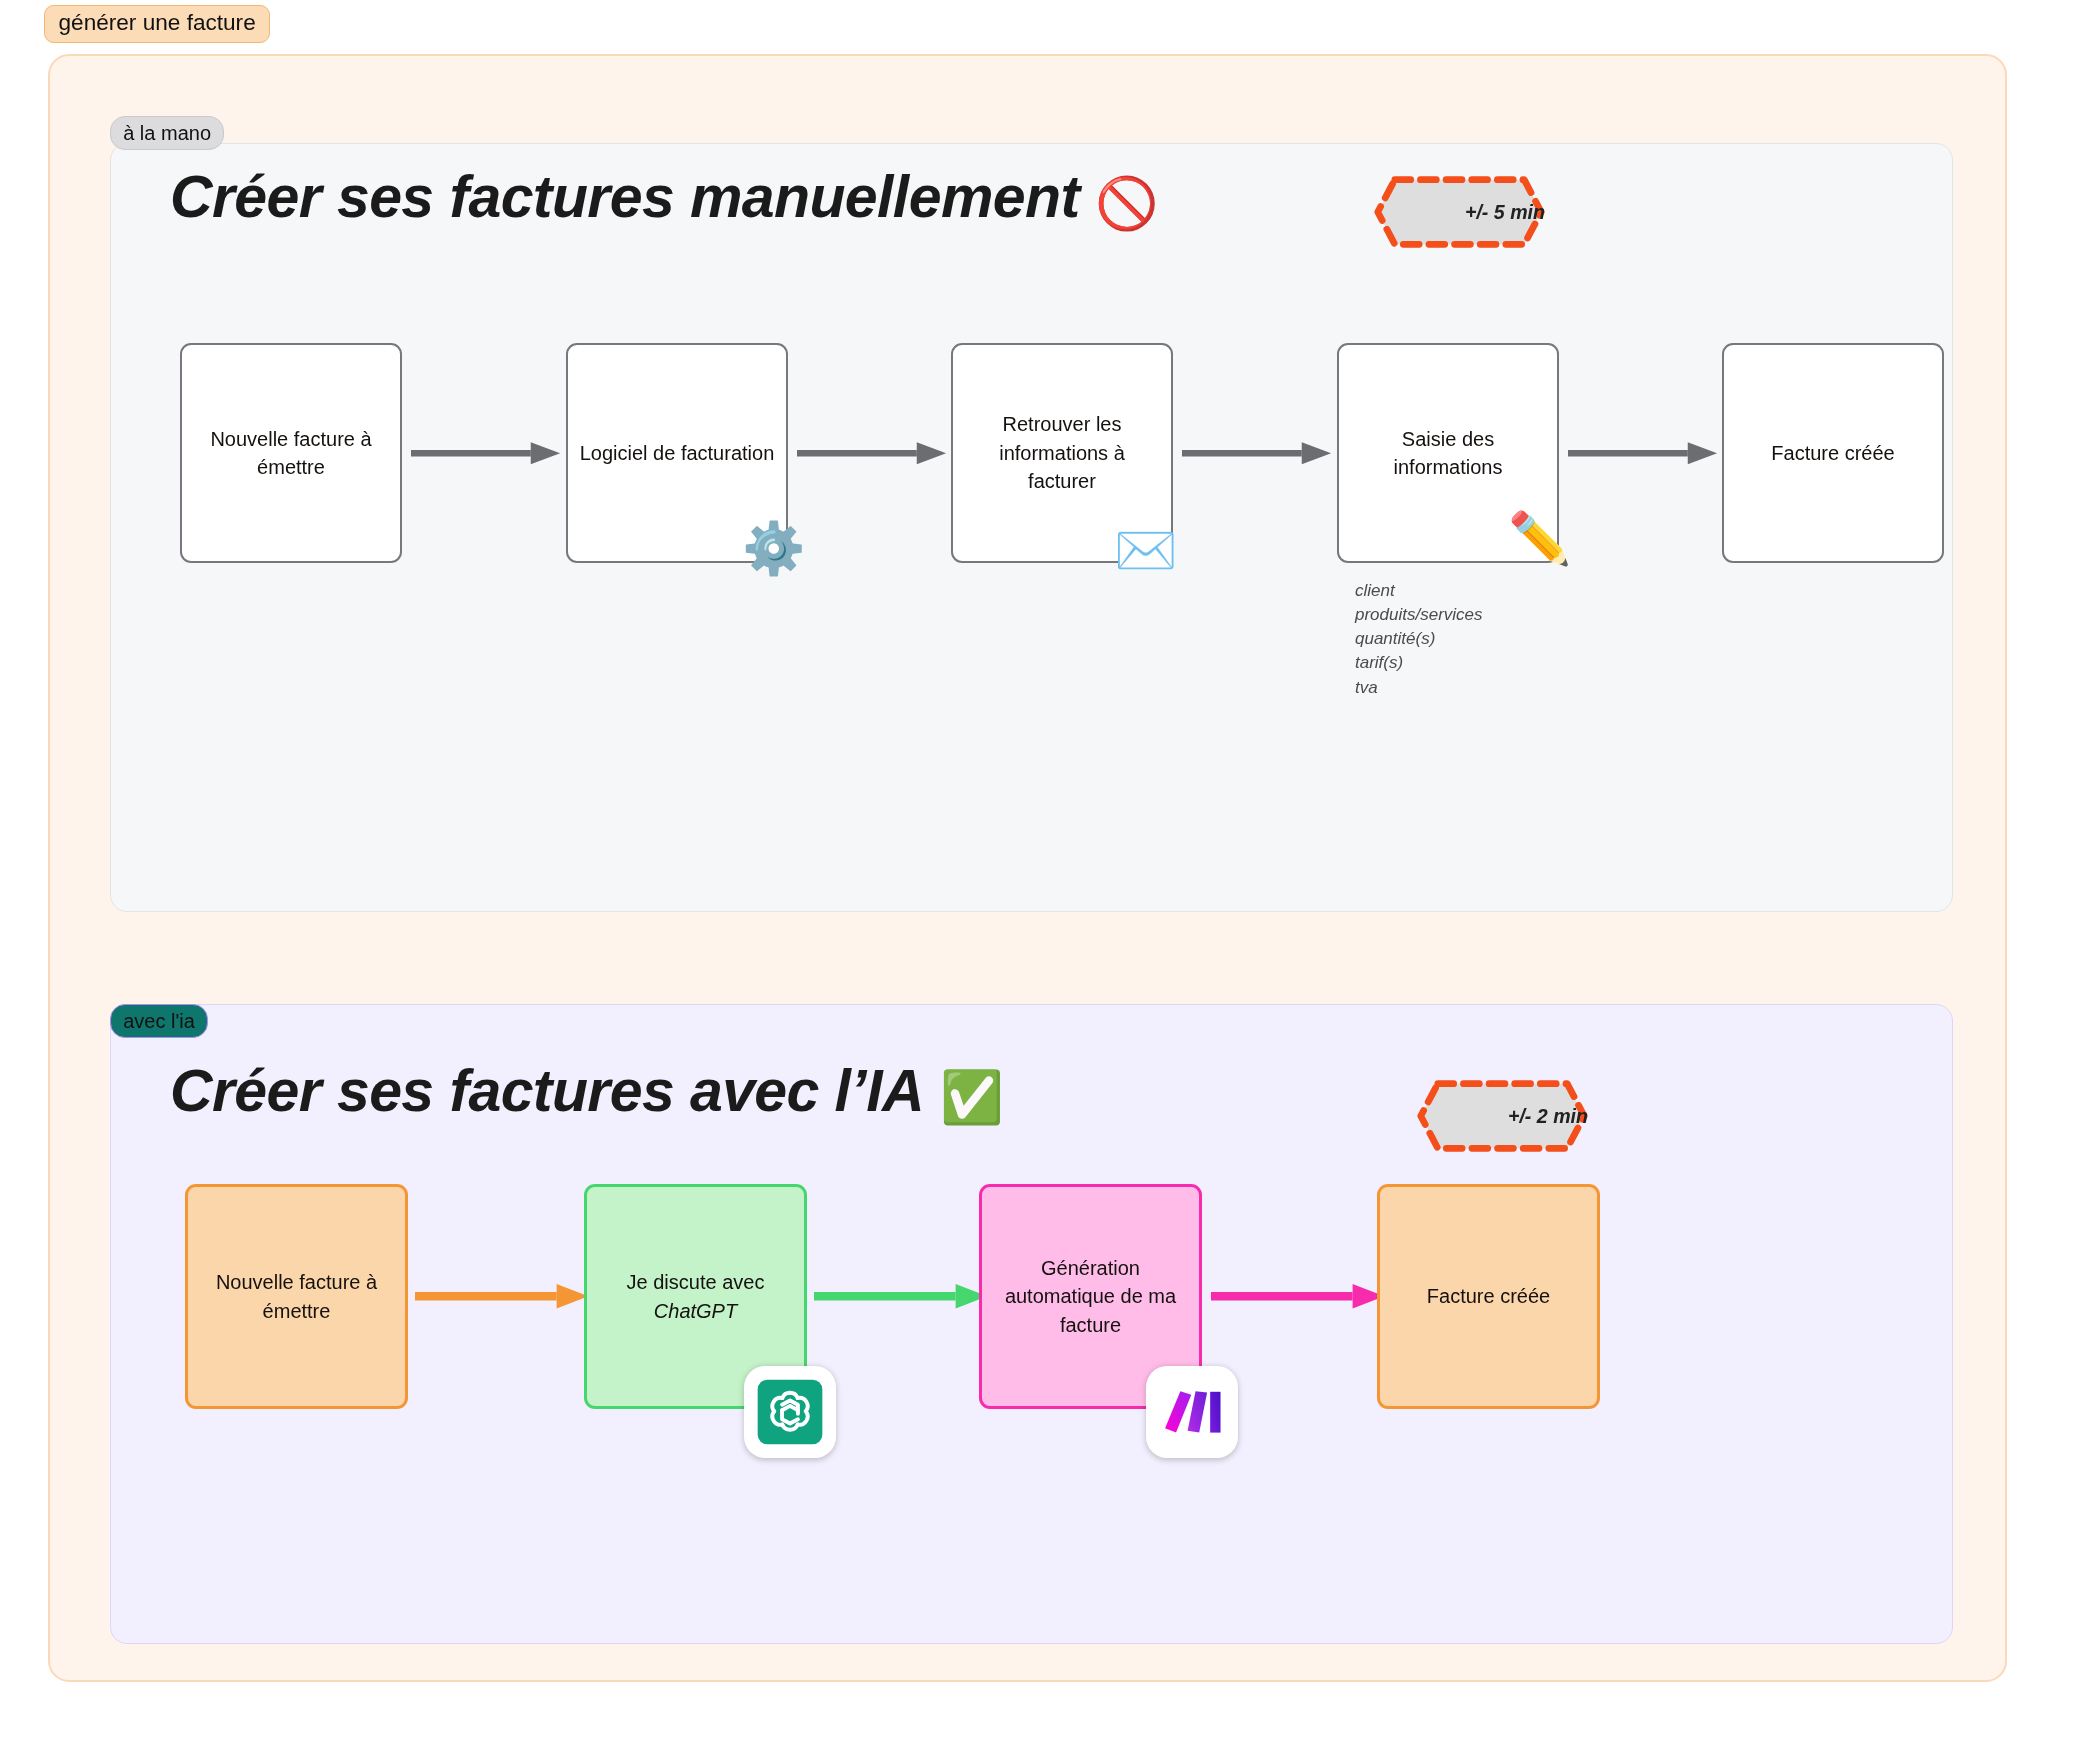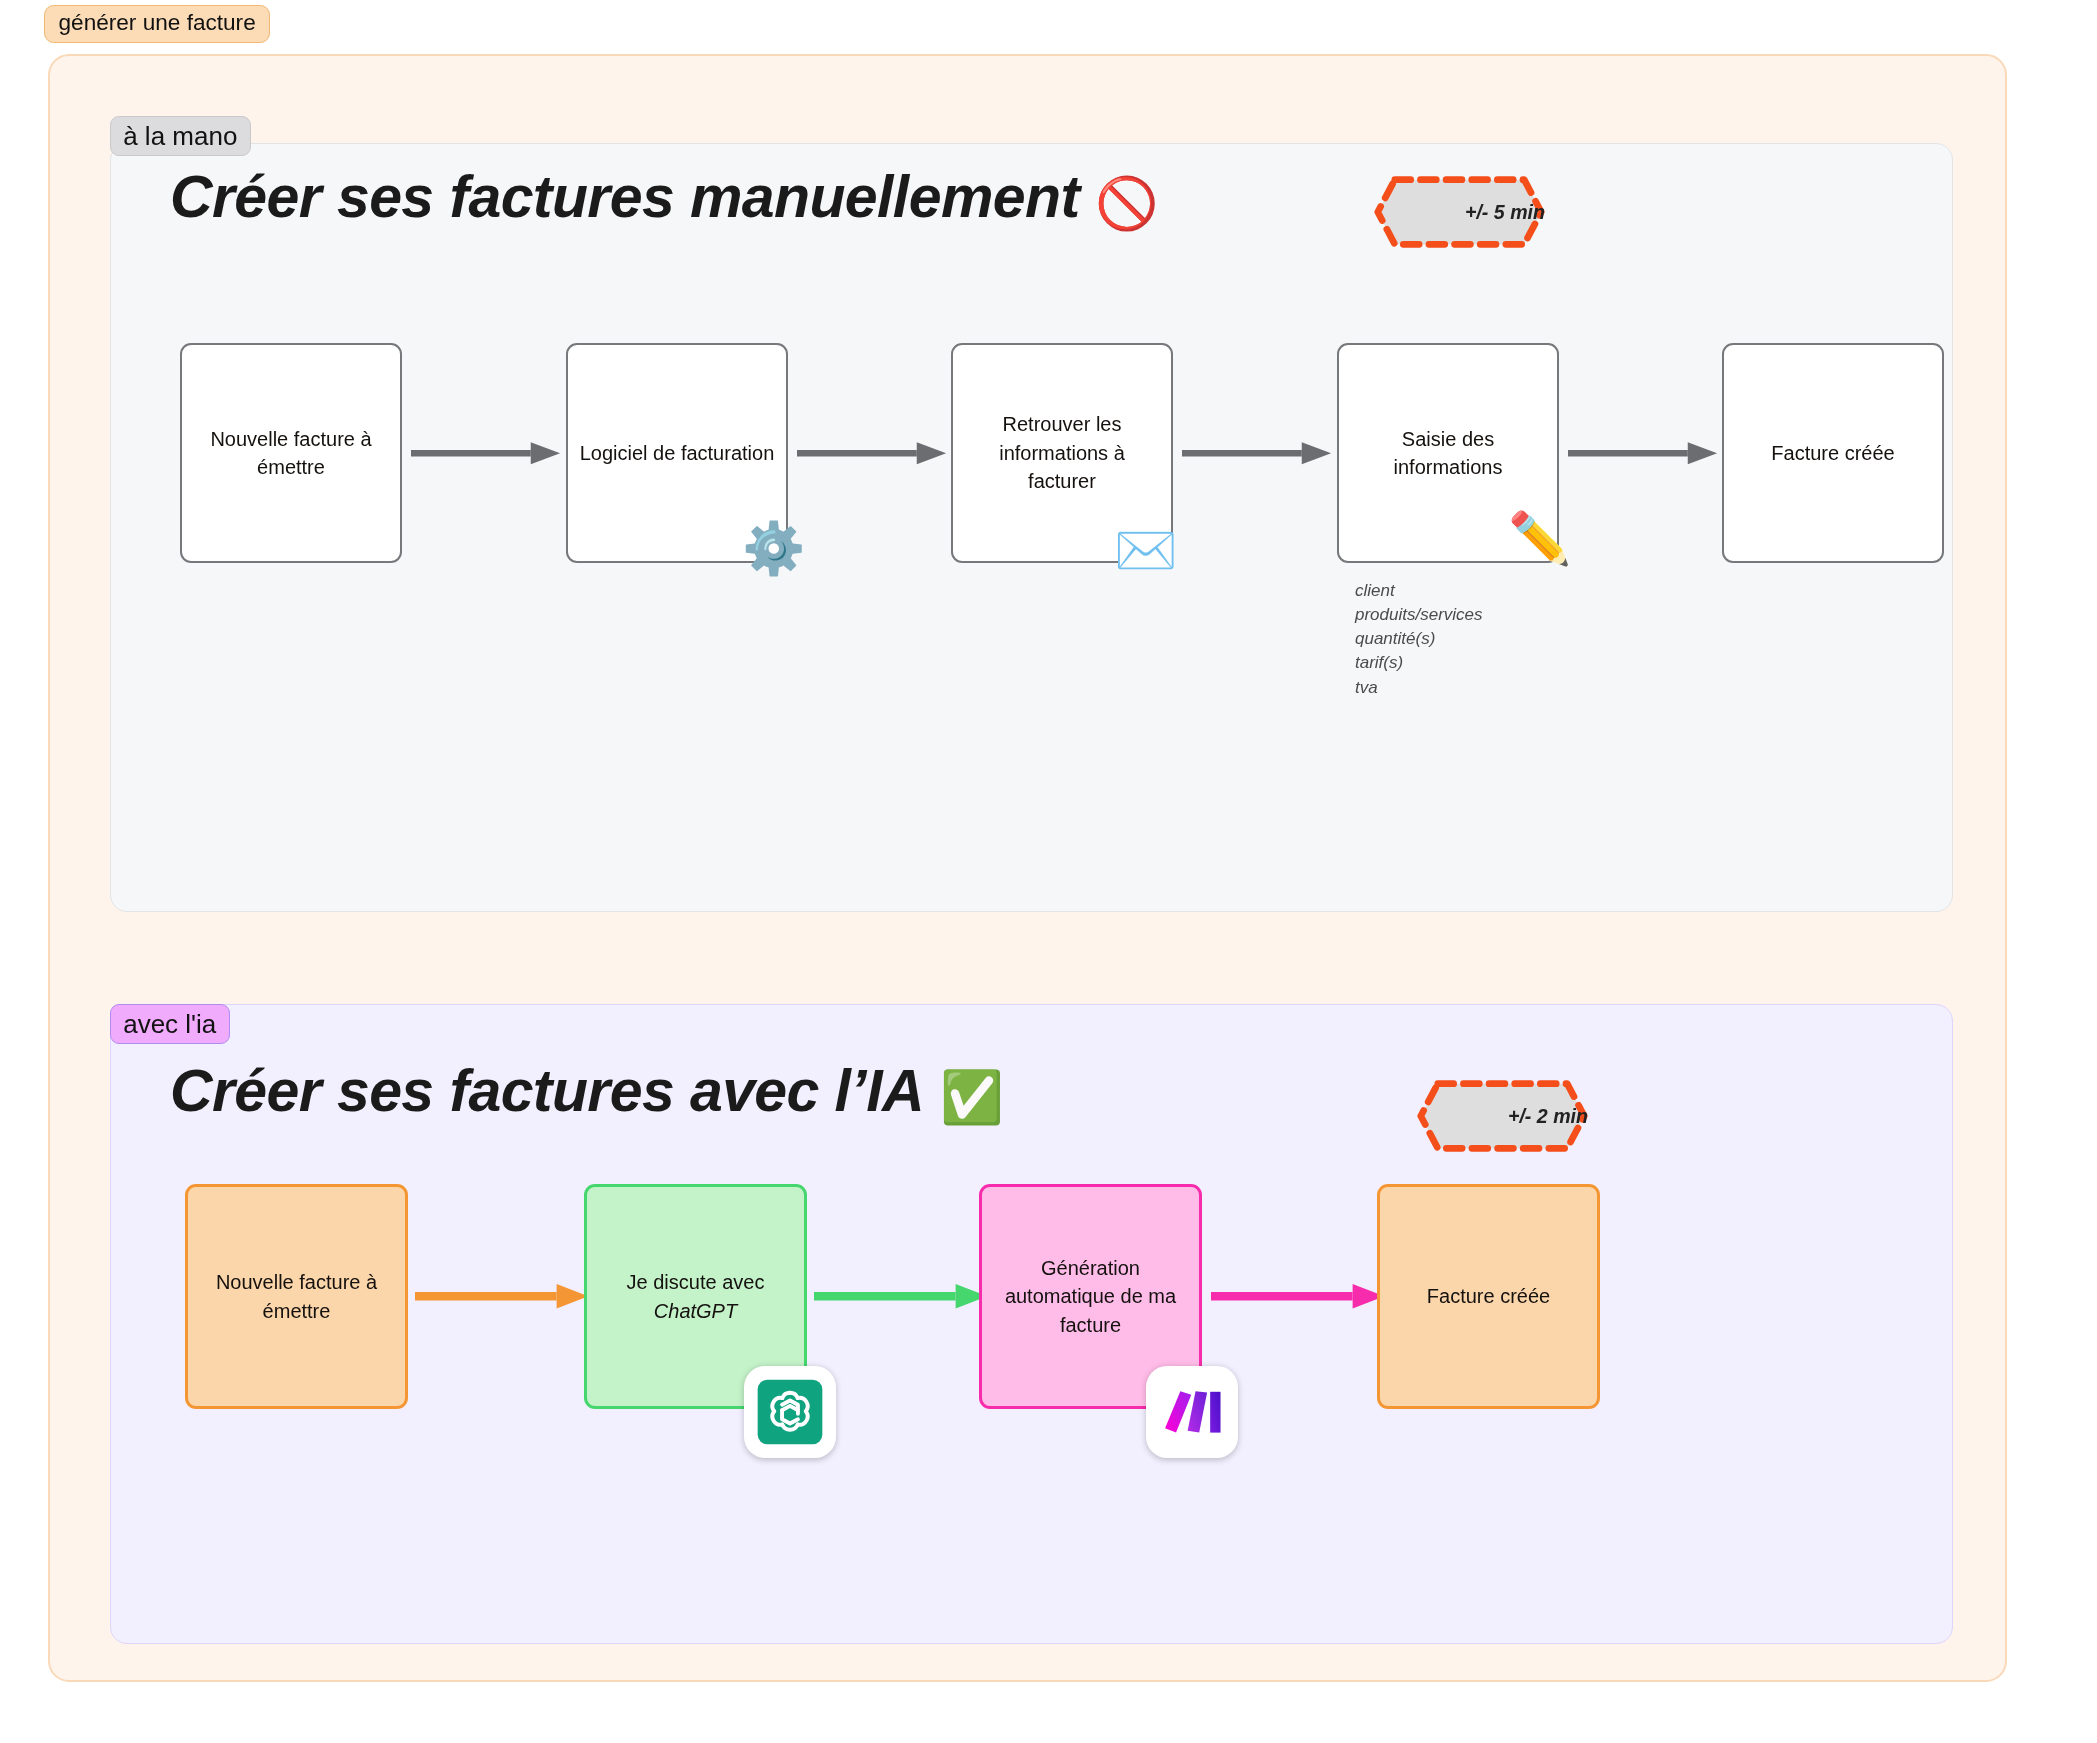--- a/index.html
+++ b/index.html
@@ -25,33 +25,33 @@
     position:absolute;left:48px;top:54px;
     width:1959px;height:1628px;
     background:#FEF4EC;border:2.4px solid #FAD9B8;border-radius:21px;
     box-sizing:border-box;
   }
 
   
   .section{position:absolute;box-sizing:border-box;border-radius:17px;}
   .section-tag{
     position:absolute;z-index:20;
-    border-radius:9px;padding:5.5px 12.2px 6.1px 12.2px;
-    font-size:26px;line-height:1;color:#111;white-space:nowrap;
+    border-radius:15px;padding:5.5px 12.2px 6.1px 12.2px;
+    font-size:20px;line-height:1;color:#111;white-space:nowrap;
   }
 
   
   #sec-manual{left:110px;top:143px;width:1843px;height:769px;
     background:#F6F7F8;border:1.8px solid #E2E4E6;}
   #tag-manual{left:110px;top:116px;background:#DCDCDE;border:1.8px solid #C9C9CC;}
 
   
   #sec-ai{left:110px;top:1004px;width:1843px;height:640px;
     background:#F2EFFE;border:1.8px solid #DED5FB;}
-  #tag-ai{left:110px;top:1004px;background:#f0abfc;border:1.8px solid #B18BF4;}
+  #tag-ai{left:110px;top:1004px;background:#0f766e;border:1.8px solid #B18BF4;}
 
   
   .heading{
     position:absolute;
     font-style:italic;font-weight:700;
     font-size:59px;line-height:1;color:#1b1b1b;
     letter-spacing:-0.6px;white-space:nowrap;
   }
   #head-manual{left:170px;top:168px;}
   #head-ai{left:170px;top:1062px;}

